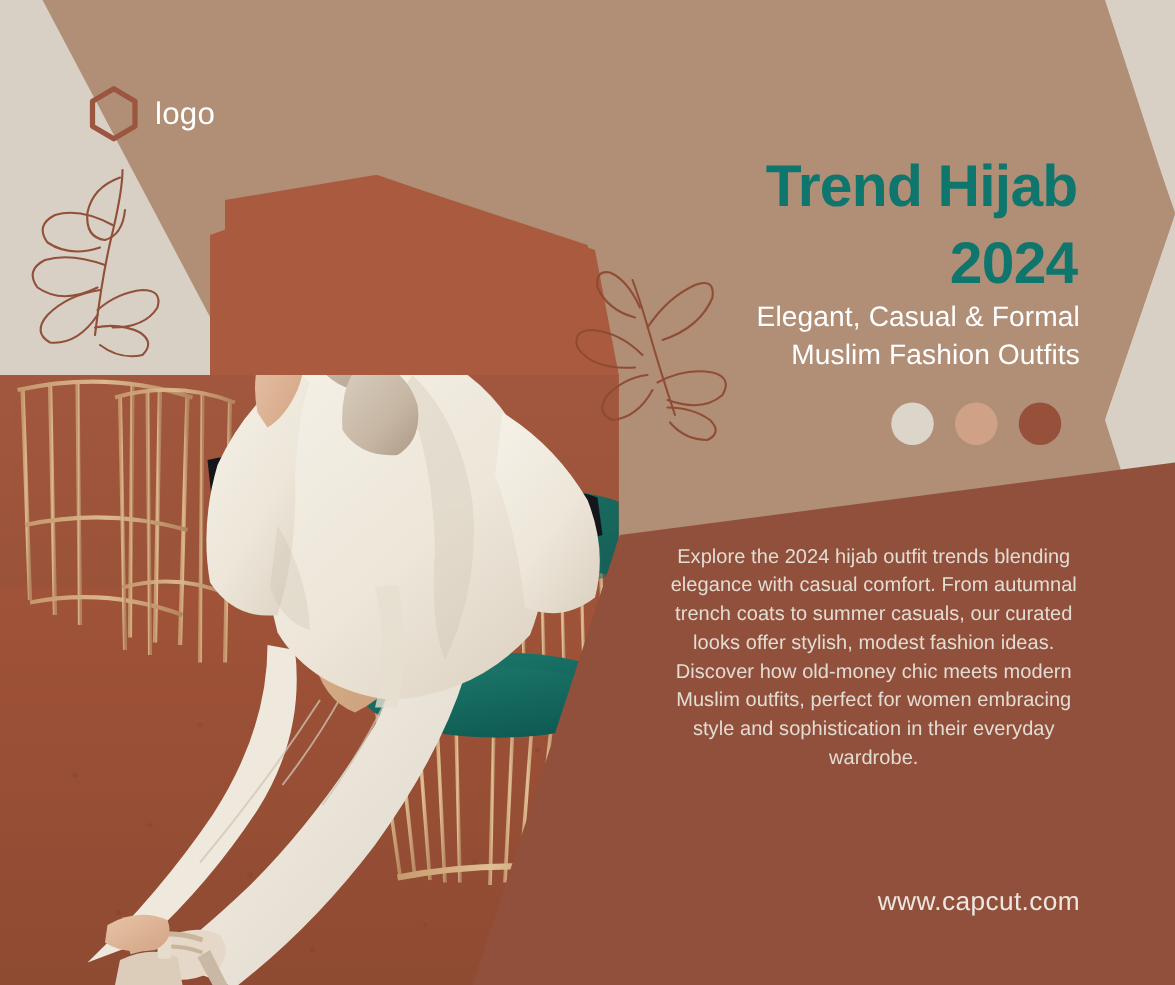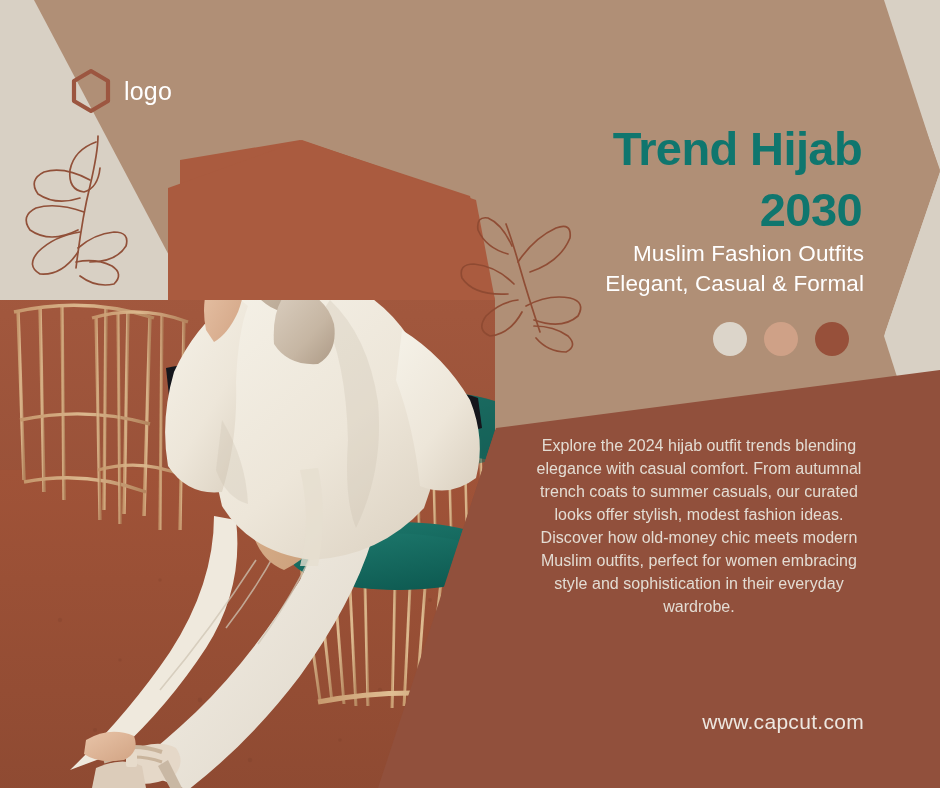--- a/index.html
+++ b/index.html
@@ -324,26 +324,26 @@
     <span id="logo-mark">
       <svg viewBox="0 0 42 46" width="42" height="46">
         <polygon points="21,3 38,13 38,33 21,43 4,33 4,13" fill="none" stroke="#9C5640" stroke-width="4.2" stroke-linejoin="round"></polygon>
       </svg>
     </span>
     <span id="logo-text">logo</span>
   </div>
 
   <h1 id="headline">
     <span>Trend Hijab</span>
-    <span class="l2">2030</span>
+    <span class="l2">2024</span>
   </h1>
 
   <div id="subtitle">
+    <div>Elegant, Casual &amp; Formal</div>
     <div>Muslim Fashion Outfits</div>
-    <div>Elegant, Casual &amp; Formal</div>
   </div>
 
   <div id="swatches">
     <span class="dot" style="background: rgb(220, 213, 202);"></span>
     <span class="dot" style="background: rgb(207, 161, 135);"></span>
     <span class="dot" style="background: rgb(151, 80, 58);"></span>
   </div>
 
   <p id="body-copy">Explore the 2024 hijab outfit trends blending elegance with casual comfort. From autumnal trench coats to summer casuals, our curated looks offer stylish, modest fashion ideas. Discover how old-money chic meets modern Muslim outfits, perfect for women embracing style and sophistication in their everyday wardrobe.</p>
 

